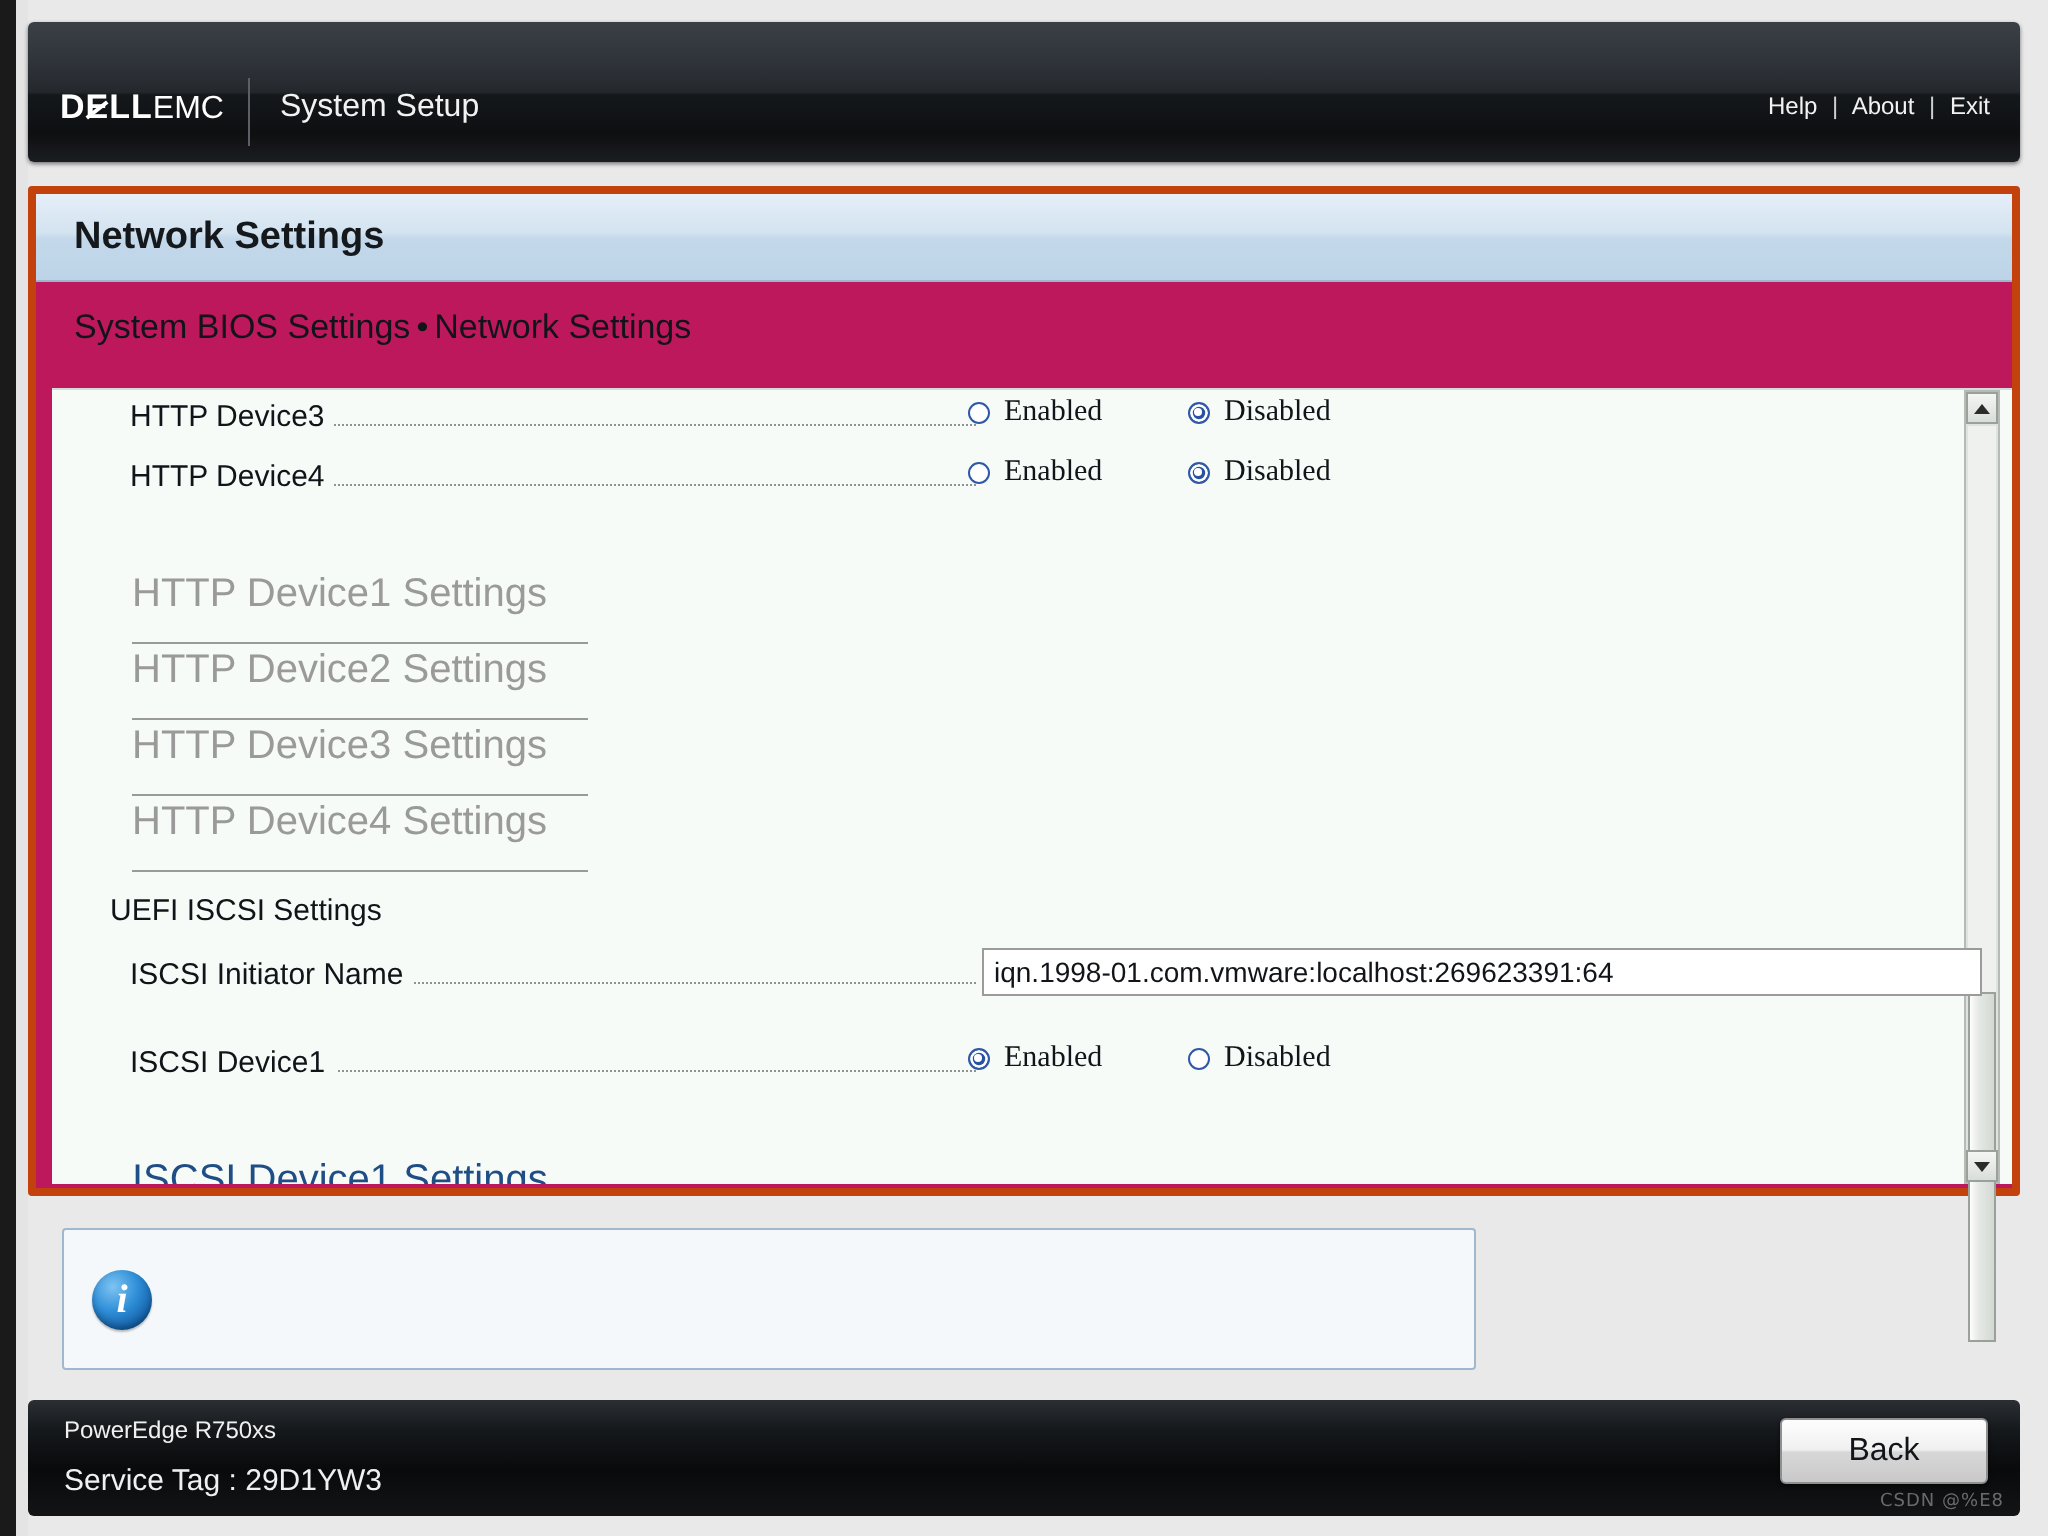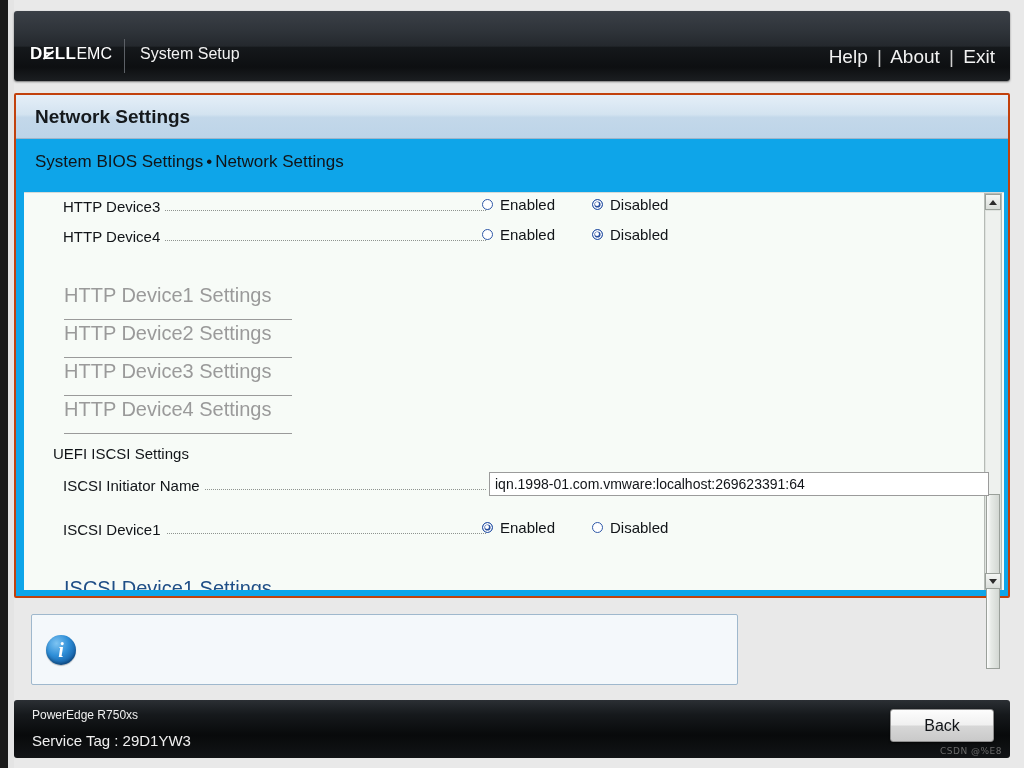--- a/index.html
+++ b/index.html
@@ -78,35 +78,35 @@
   }
   .app-title {
     position: absolute; left: 126px; top: 34px;
     color: #f2f2f2;
     font-size: 16px;
     font-weight: 400;
   }
   .header-links {
     position: absolute; right: 15px; top: 35px;
     color: #f2f2f2;
-    font-size: 19px;
+    font-size: 12px;
     white-space: nowrap;
   }
   .header-links a {
     color: #f2f2f2;
     text-decoration: none;
   }
   .header-links .sep { color: #cfcfcf; padding: 0 4px; }
 
   
   .panel {
     position: absolute; left: 14px; top: 93px;
     width: 996px; height: 505px;
-    background: #0ea5e9;
-    border: 2px solid #c2410c;
+    background: #be185d;
+    border: 4px solid #c2410c;
     border-radius: 2px;
   }
   .panel-title {
     position: relative;
     height: 44px;
     background: linear-gradient(to bottom, #e5eff8 0%, #d3e3f0 45%, #c3d8ea 52%, #bdd4e8 100%);
     border-bottom: 1px solid #9fb5c9;
     padding: 0 0 0 19px;
     line-height: 44px;
     font-size: 19px;
@@ -164,20 +164,21 @@
     display: flex;
     align-items: center;
     z-index: 2;
   }
   .radio-opt {
     display: flex; align-items: center;
     width: 110px;
     font-size: 15px;
     color: #111418;
     cursor: default;
+    font-family: Liberation Serif, serif;
   }
   .radio {
     width: 11px; height: 11px;
     border-radius: 50%;
     border: 1.6px solid #2f58a8;
     background: #ffffff;
     margin-right: 7px;
     flex: none;
     position: relative;
   }

